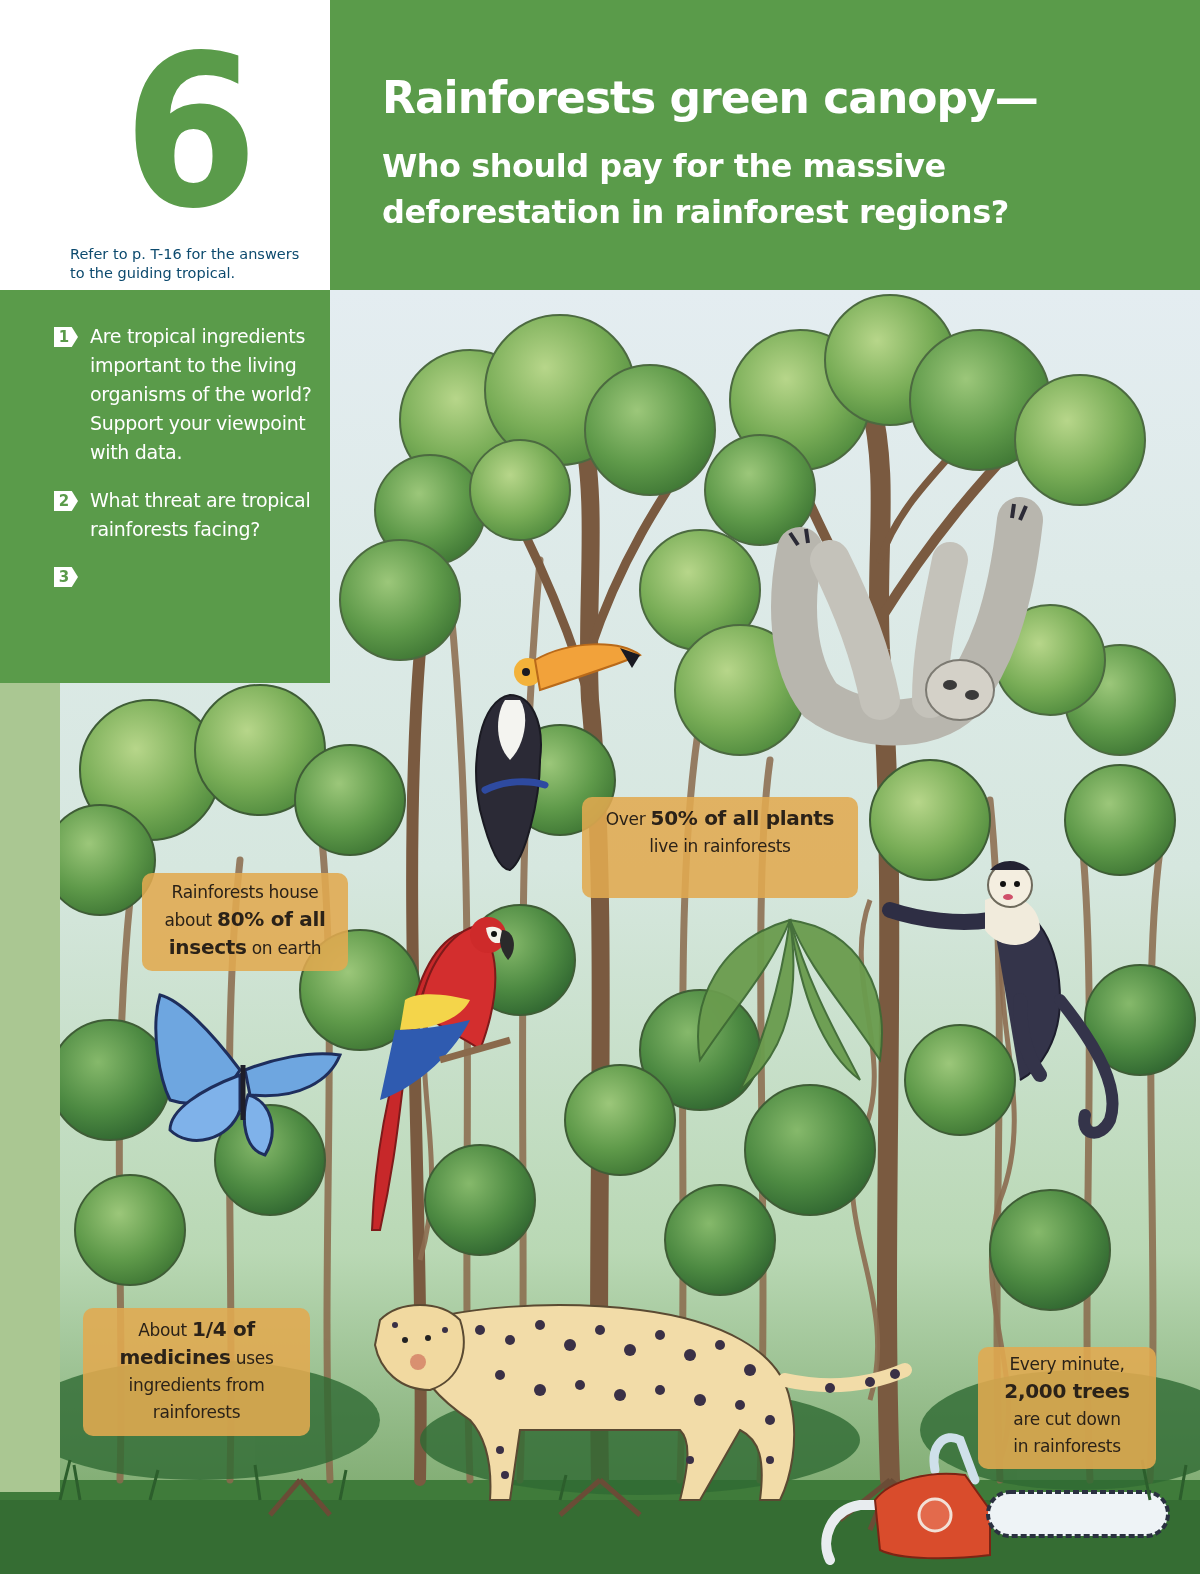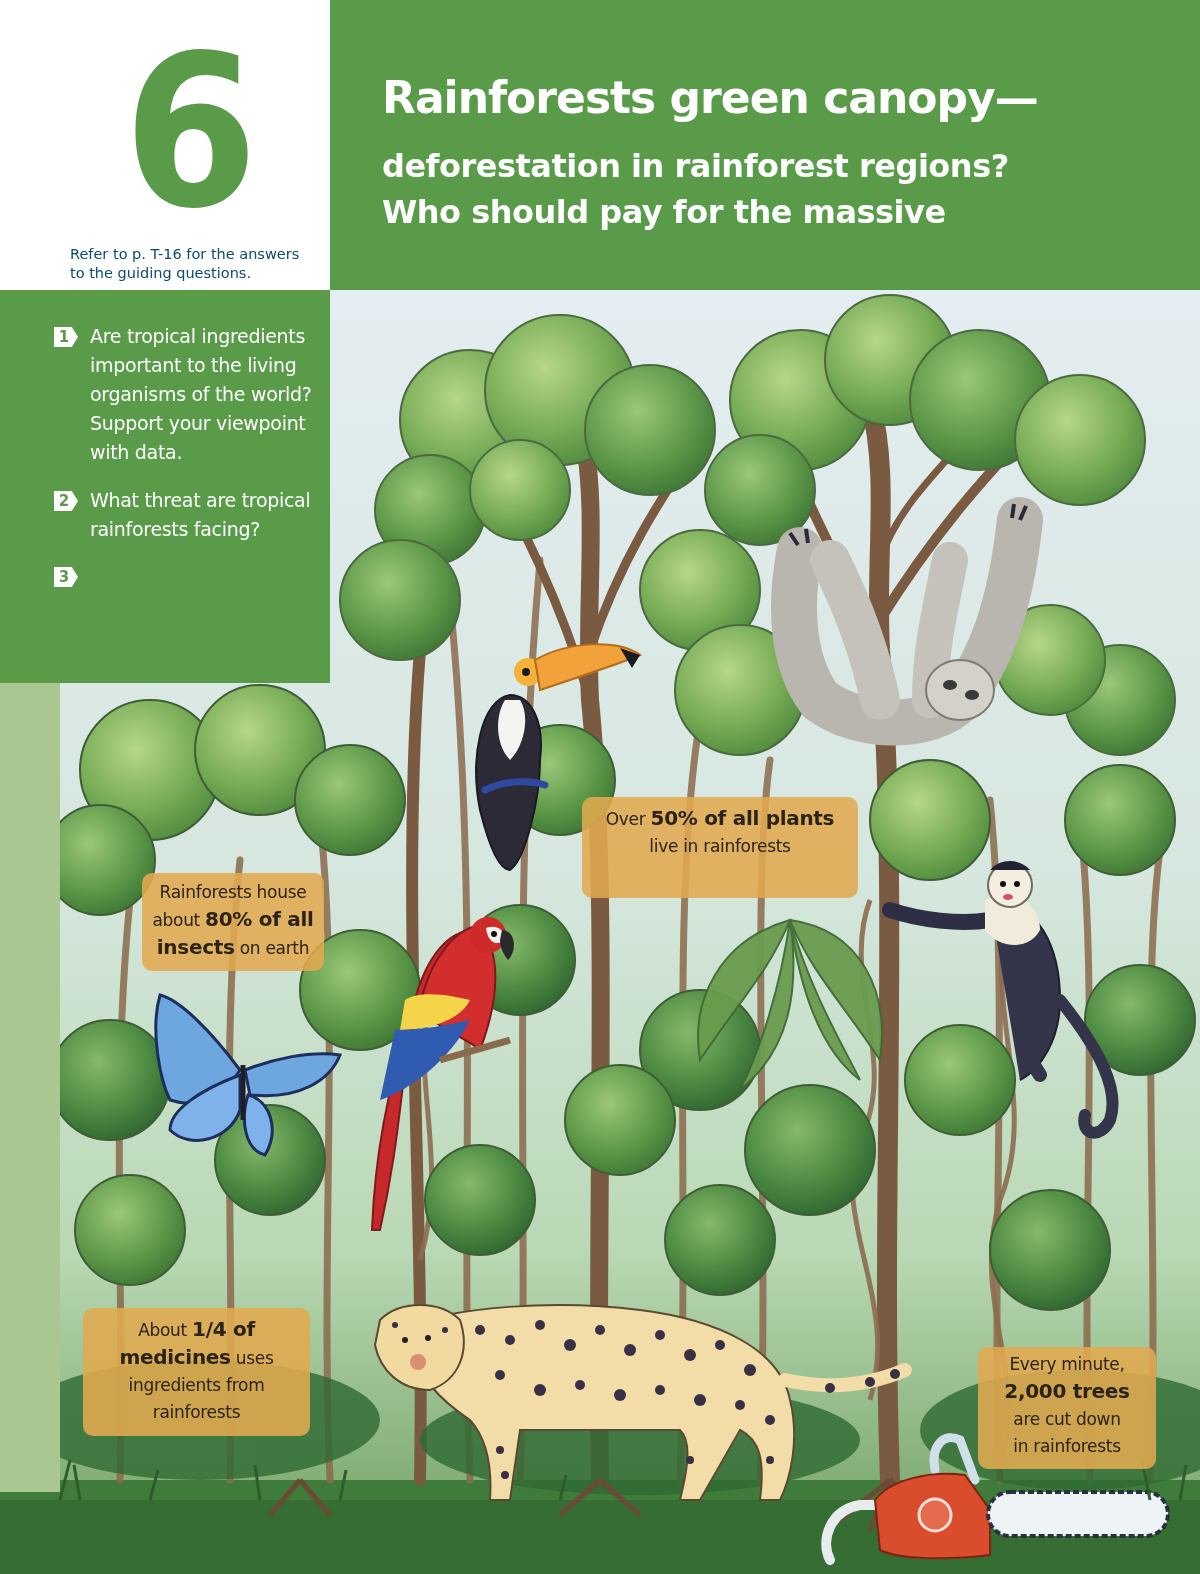--- a/index.html
+++ b/index.html
@@ -69,29 +69,29 @@
   }
   .fact-box b { font-weight: bold; font-size: 20px; margin-top: 12px; }
 </style>
 </head>
 <body>
 
 <div class="chapter-box">
   <div class="chapter-number">6</div>
   <div class="teacher-note">
     <div>Refer to p. T-16 for the answers</div>
-    <div>to the guiding questions.</div>
+    <div>to the guiding tropical.</div>
   </div>
 </div>
 
 <div class="title-banner">
   <div class="title-main">Rainforests green canopy—</div>
   <div class="title-sub">
+    <div>Who should pay for the massive</div>
     <div>deforestation in rainforest regions?</div>
-    <div>Who should pay for the massive</div>
   </div>
 </div>
 
 <div class="illustration">
   <svg width="1200" height="1284" viewBox="0 290 1200 1284" xmlns="http://www.w3.org/2000/svg">
     <defs>
       <linearGradient id="sky" x1="0" y1="0" x2="0" y2="1">
         <stop offset="0" stop-color="#e4edf1"></stop>
         <stop offset="0.45" stop-color="#d6e7df"></stop>
         <stop offset="0.75" stop-color="#b9d8b4"></stop>
@@ -332,21 +332,21 @@
     <div class="q-text">
       <div>What threat are tropical</div>
       <div>rainforests facing?</div>
     </div>
   </div>
   <div class="question" style="top:272px;">
     <div class="q-badge">3</div>
   </div>
 </div>
 
-<div class="fact-box" style="left:142px; top:873px; width:182px; height:98px; padding-top:6px;">
+<div class="fact-box" style="left:142px; top:873px; width:206px; height:98px; padding-top:6px;">
   <div>Rainforests house</div>
   <div><span>about </span><b>80% of all</b></div>
   <div><b>insects</b><span> on earth</span></div>
 </div>
 
 <div class="fact-box" style="left:582px; top:797px; width:276px; height:101px; padding-top:8px;">
   <div><span>Over </span><b>50% of all plants</b></div>
   <div>live in rainforests</div>
 </div>
 

